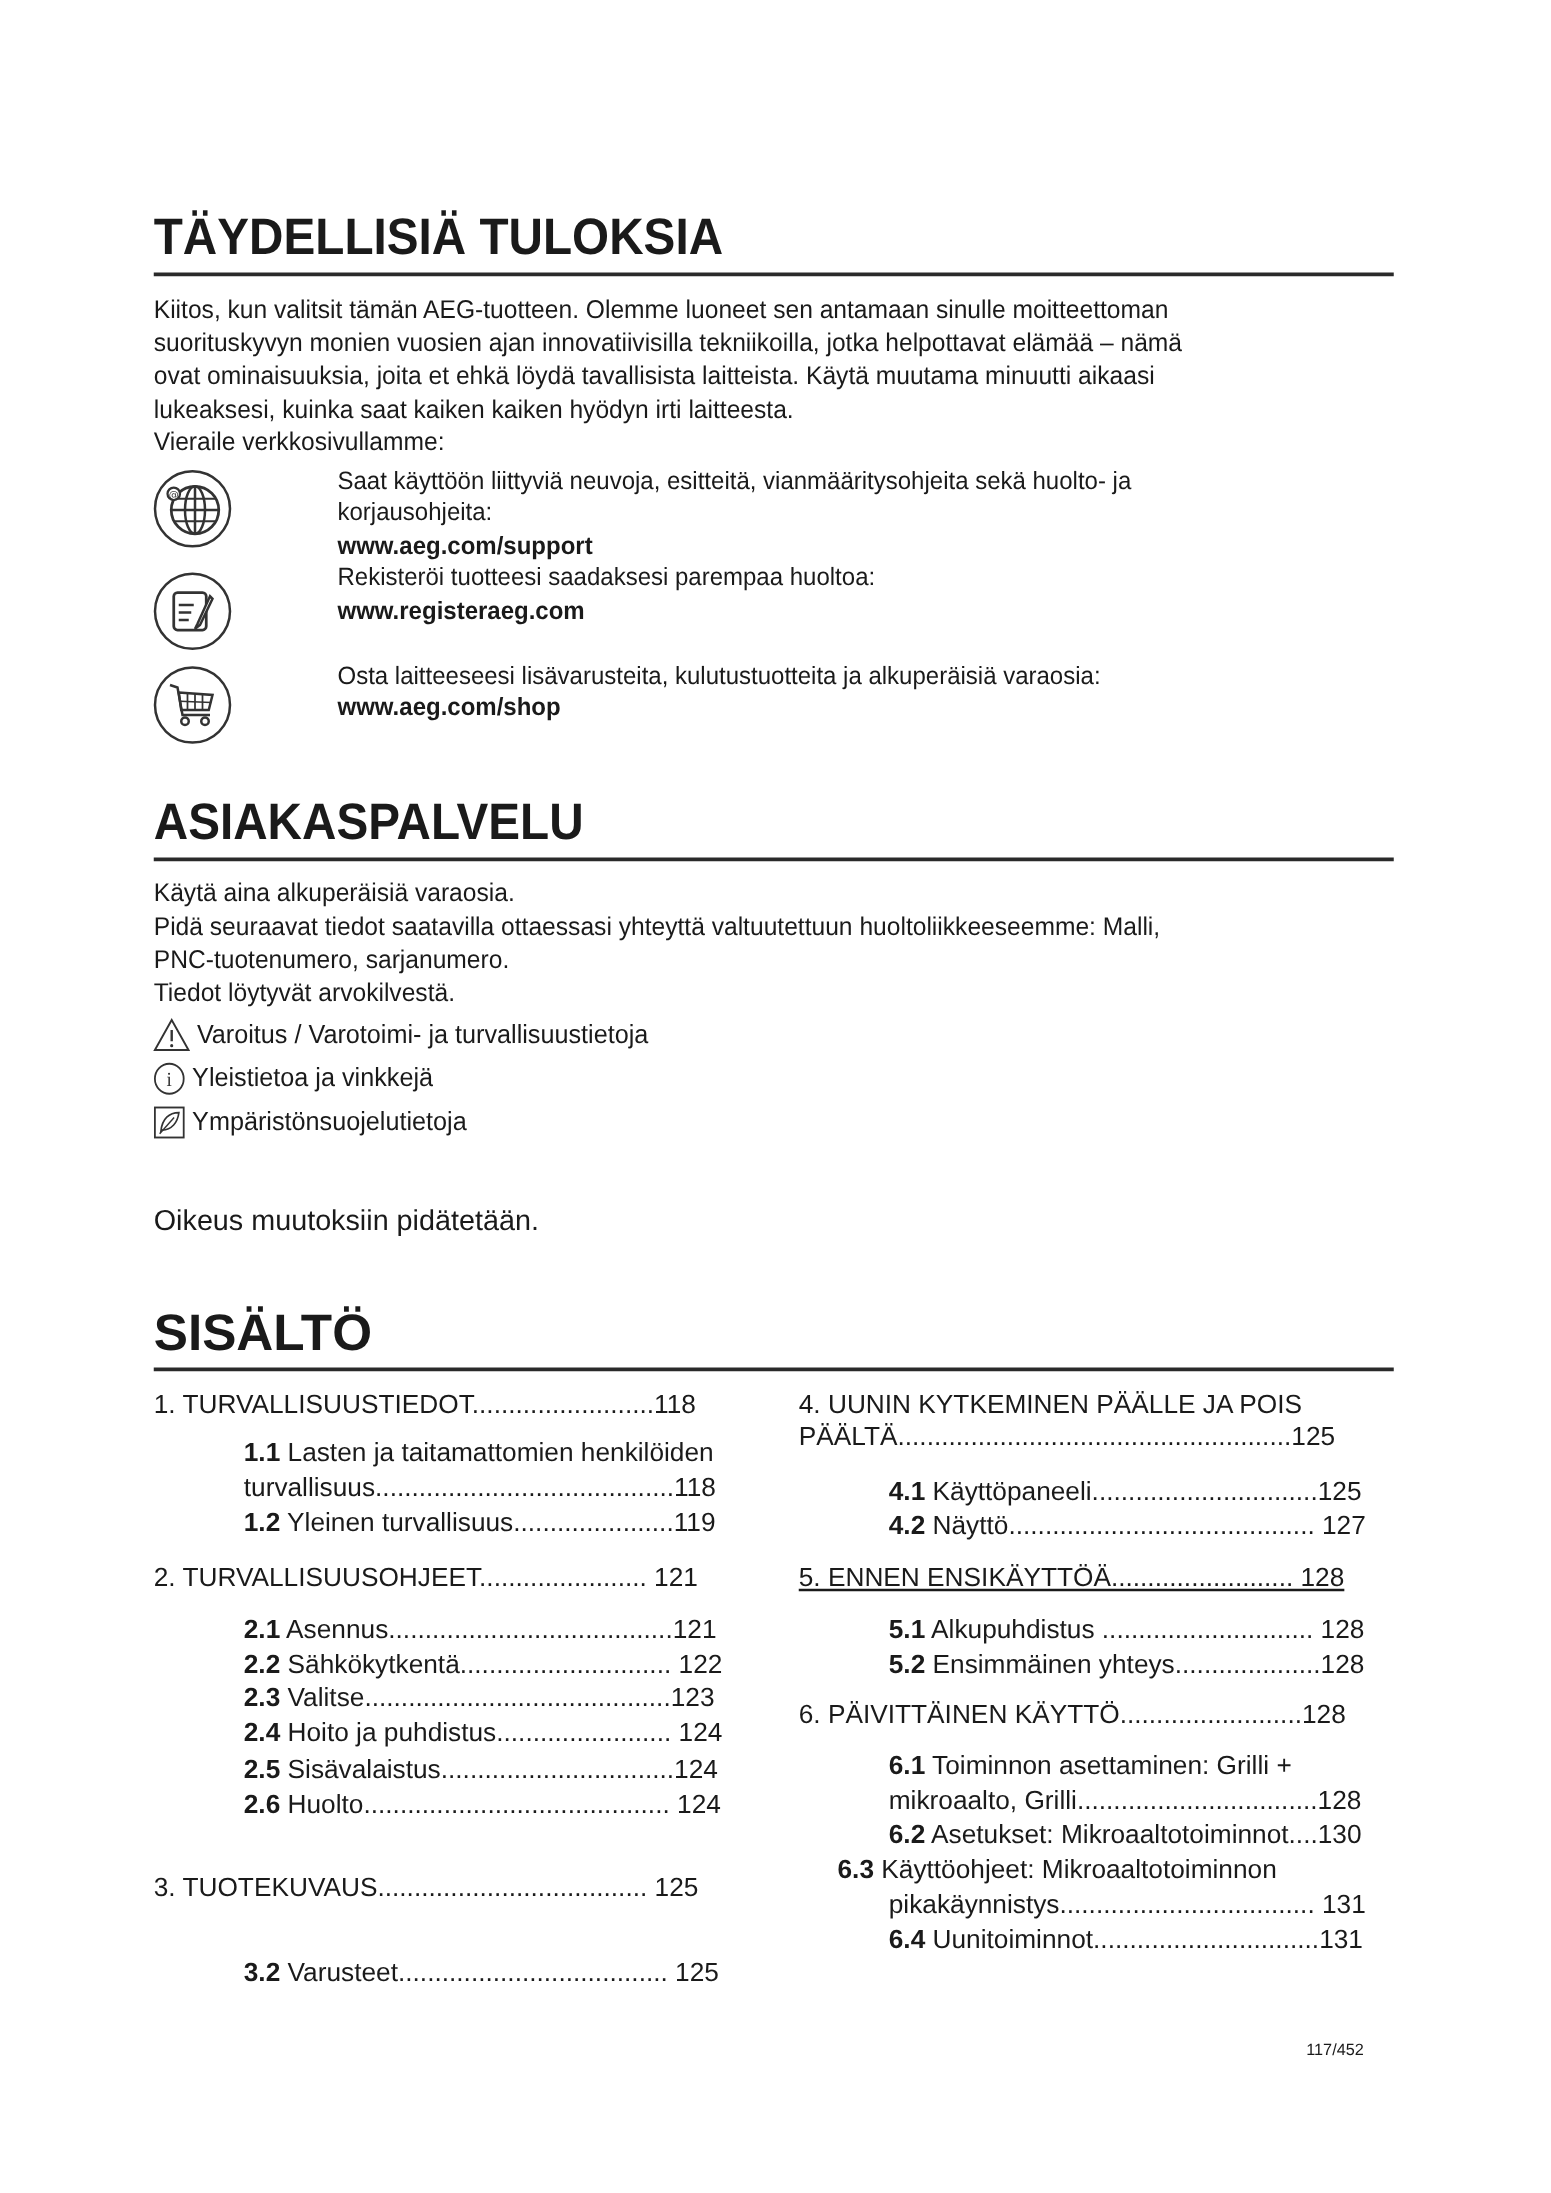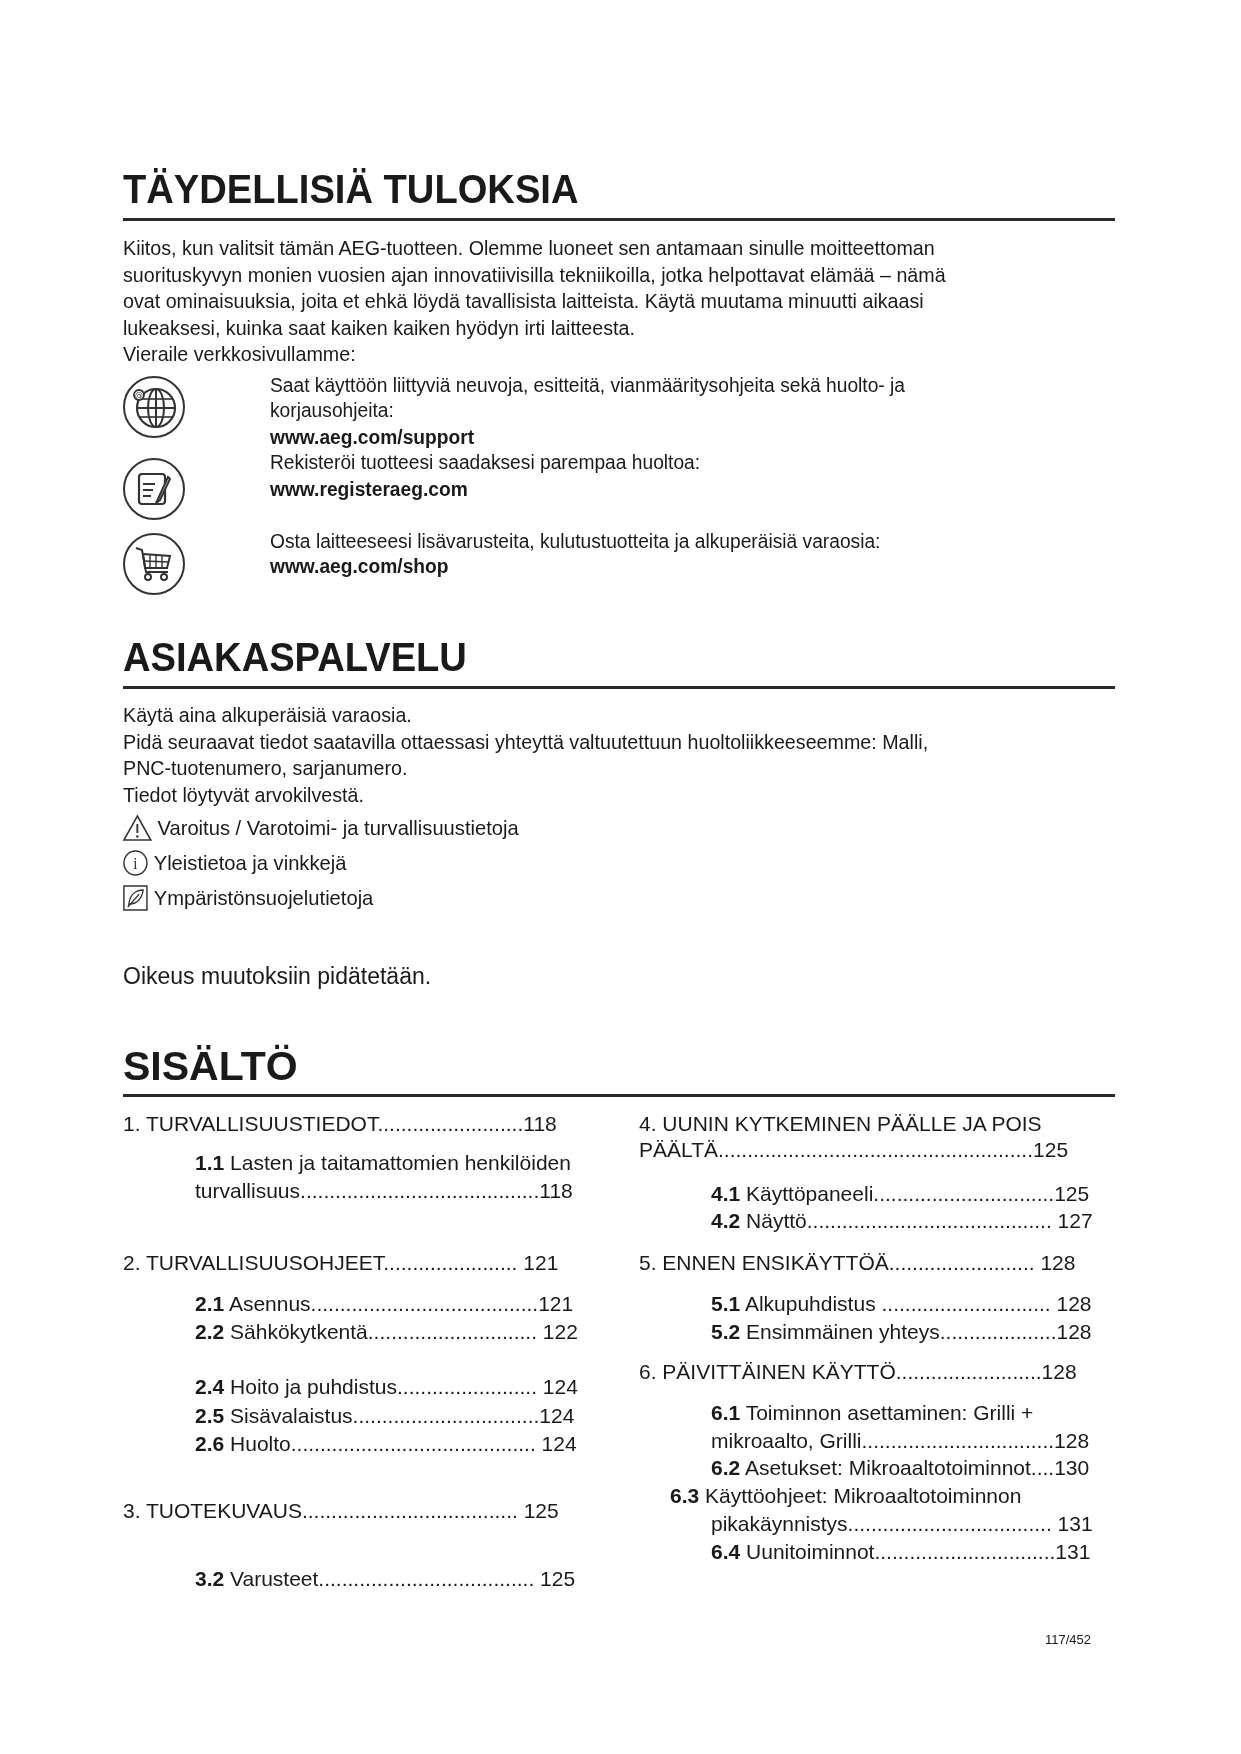--- a/index.html
+++ b/index.html
@@ -117,34 +117,36 @@
   </div>
 
   <div class="txt" style="top:963px; font-size:23px;">Oikeus muutoksiin pidätetään.</div>
 
   <div class="h1" style="top:1043px;">SISÄLTÖ</div>
   <div class="rule" style="top:1094px;"></div>
 
   <div class="toc main" style="left:123px; top:1110px;">1. TURVALLISUUSTIEDOT.........................118</div>
   <div class="toc" style="left:195px; top:1149px;"><span class="num">1.1</span><span> Lasten ja taitamattomien henkilöiden</span></div>
   <div class="toc" style="left:195px; top:1177px;">turvallisuus.........................................118</div>
+  <div class="toc" style="left:195px; top:1205px;"><span class="num">1.2</span><span> Yleinen turvallisuus......................119</span></div>
   <div class="toc main" style="left:123px; top:1249px;">2. TURVALLISUUSOHJEET....................... 121</div>
   <div class="toc" style="left:195px; top:1290px;"><span class="num">2.1</span><span> Asennus.......................................121</span></div>
   <div class="toc" style="left:195px; top:1318px;"><span class="num">2.2</span><span> Sähkökytkentä............................. 122</span></div>
+  <div class="toc" style="left:195px; top:1345px;"><span class="num">2.3</span><span> Valitse..........................................123</span></div>
   <div class="toc" style="left:195px; top:1373px;"><span class="num">2.4</span><span> Hoito ja puhdistus........................ 124</span></div>
   <div class="toc" style="left:195px; top:1402px;"><span class="num">2.5</span><span> Sisävalaistus................................124</span></div>
   <div class="toc" style="left:195px; top:1430px;"><span class="num">2.6</span><span> Huolto.......................................... 124</span></div>
   <div class="toc main" style="left:123px; top:1497px;">3. TUOTEKUVAUS..................................... 125</div>
   <div class="toc" style="left:195px; top:1565px;"><span class="num">3.2</span><span> Varusteet..................................... 125</span></div>
 
   <div class="toc main" style="left:639px; top:1110px;">4. UUNIN KYTKEMINEN PÄÄLLE JA POIS</div>
   <div class="toc main" style="left:639px; top:1136px;">PÄÄLTÄ......................................................125</div>
   <div class="toc" style="left:711px; top:1180px;"><span class="num">4.1</span><span> Käyttöpaneeli...............................125</span></div>
   <div class="toc" style="left:711px; top:1207px;"><span class="num">4.2</span><span> Näyttö.......................................... 127</span></div>
-  <div class="toc main" style="left:639px; top:1249px;">5. ENNEN ENSIKÄYTTÖÄ......................... 128</div>
+  <div class="toc main" style="left:639px; top:1249px;text-decoration:underline;">5. ENNEN ENSIKÄYTTÖÄ......................... 128</div>
   <div class="toc" style="left:711px; top:1290px;"><span class="num">5.1</span><span> Alkupuhdistus ............................. 128</span></div>
   <div class="toc" style="left:711px; top:1318px;"><span class="num">5.2</span><span> Ensimmäinen yhteys....................128</span></div>
   <div class="toc main" style="left:639px; top:1358px;">6. PÄIVITTÄINEN KÄYTTÖ.........................128</div>
   <div class="toc" style="left:711px; top:1399px;"><span class="num">6.1</span><span> Toiminnon asettaminen: Grilli +</span></div>
   <div class="toc" style="left:711px; top:1427px;">mikroaalto, Grilli.................................128</div>
   <div class="toc" style="left:711px; top:1454px;"><span class="num">6.2</span><span> Asetukset: Mikroaaltotoiminnot....130</span></div>
   <div class="toc" style="left:670px; top:1482px;text-align:right;"><span class="num">6.3</span><span> Käyttöohjeet: Mikroaaltotoiminnon</span></div>
   <div class="toc" style="left:711px; top:1510px;">pikakäynnistys................................... 131</div>
   <div class="toc" style="left:711px; top:1538px;"><span class="num">6.4</span><span> Uunitoiminnot...............................131</span></div>
 

